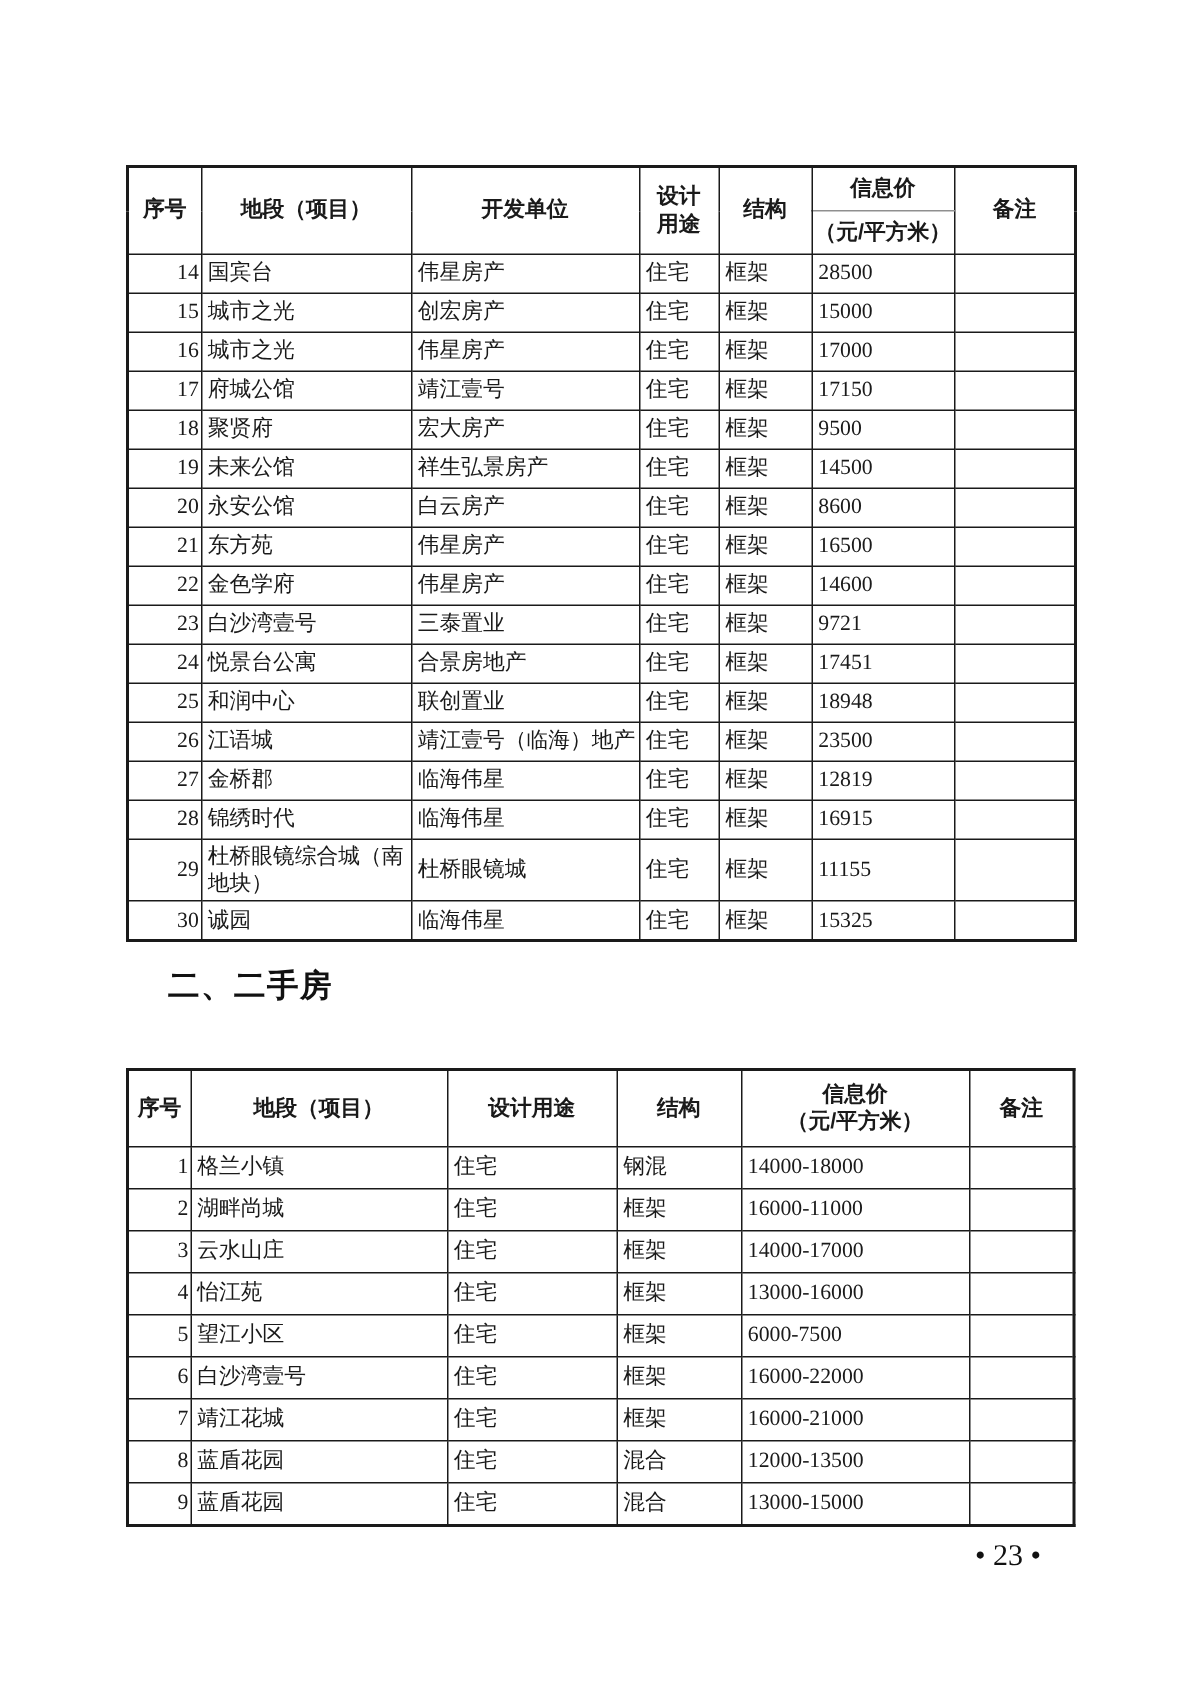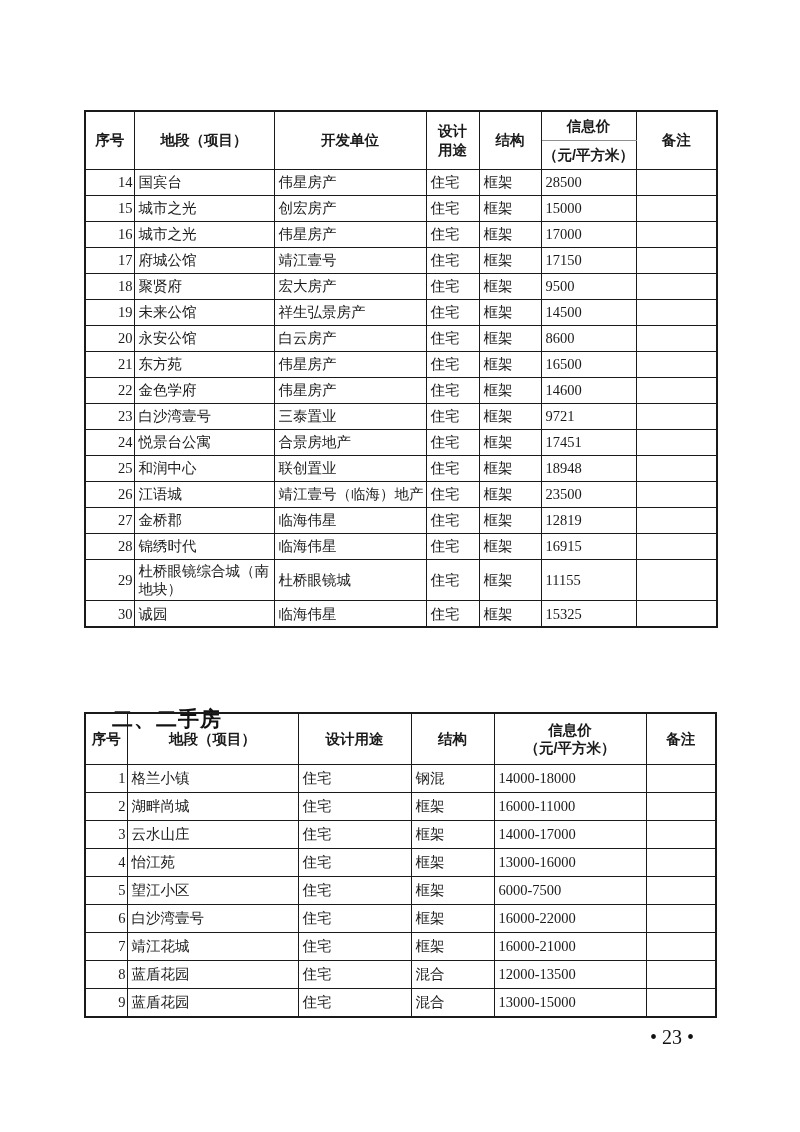--- a/index.html
+++ b/index.html
@@ -59,21 +59,21 @@
   }
   #table2 thead th { height: 46px; }
   .wrap-pre { white-space: pre-line; }
 
   .tbl1-wrap { position: absolute; top: 110px; left: 84px; }
   .tbl2-wrap { position: absolute; top: 712px; left: 84px; }
 
   
   .section-heading {
     position: absolute;
-    top: 705px;
+    top: 643px;
     left: 112px;
     font-family: "Liberation Sans", "DejaVu Sans", sans-serif;
     font-weight: bold;
     font-size: 21px;
     color: #111;
     letter-spacing: 1px;
   }
 
   
   .page-number {

